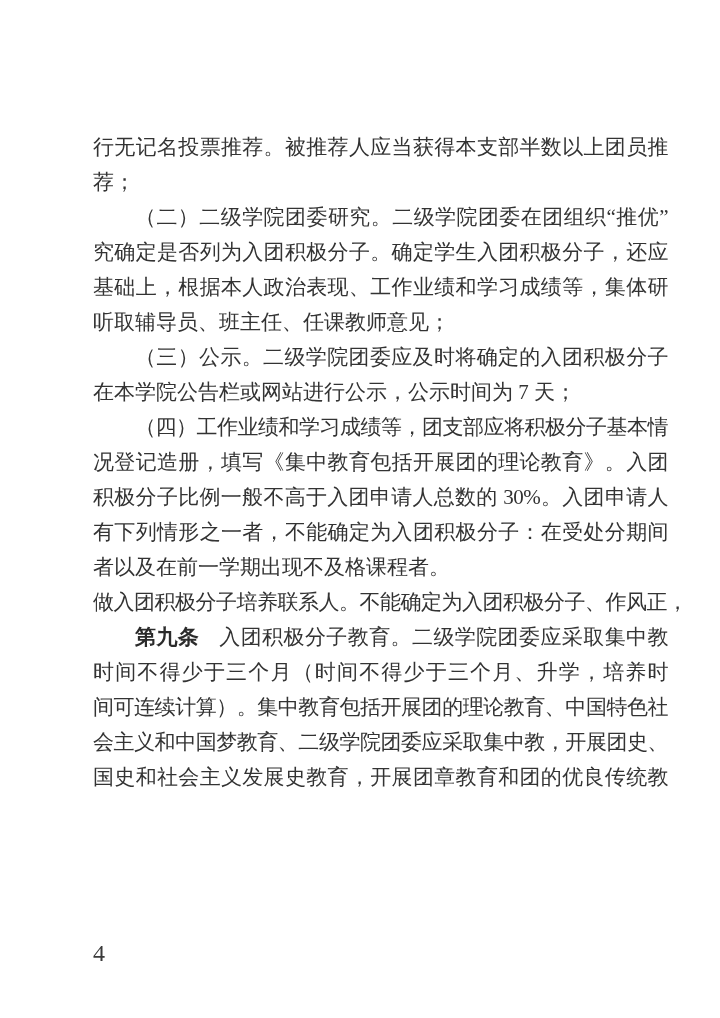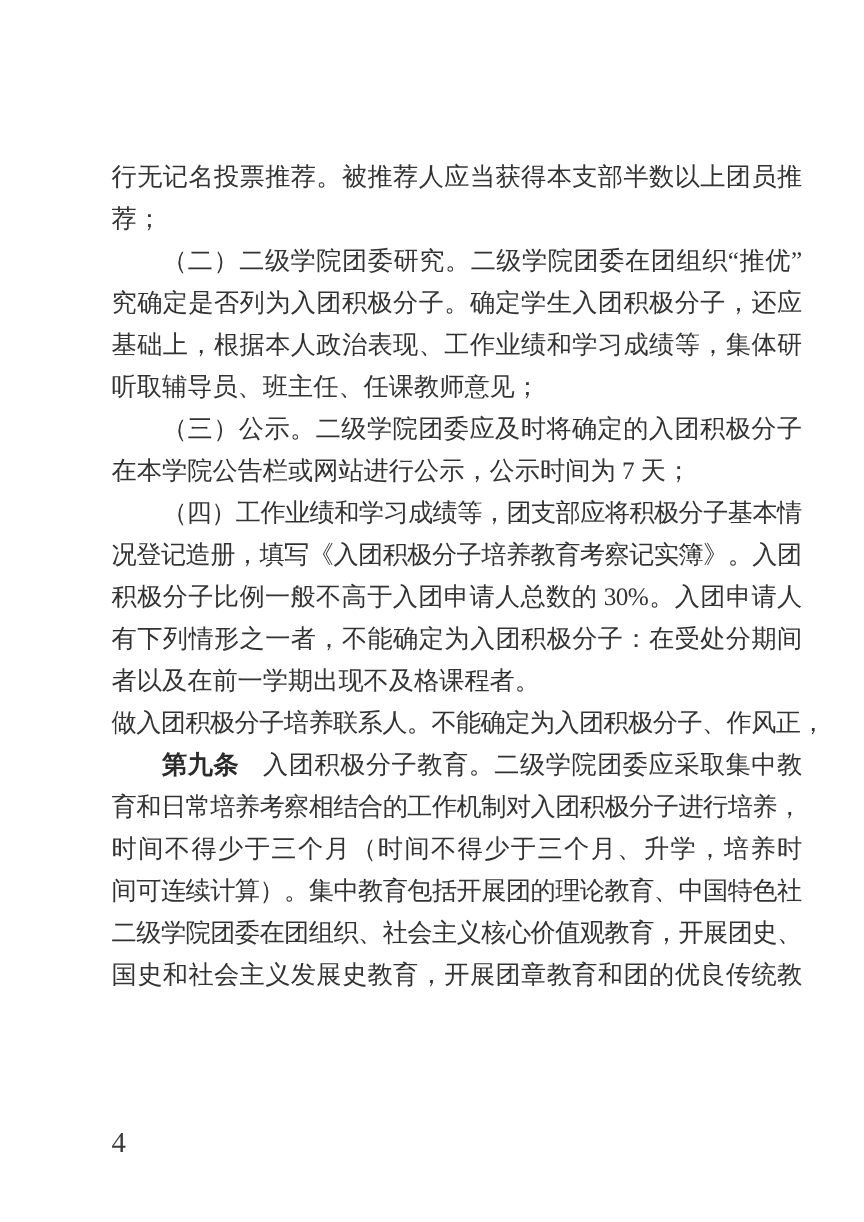--- a/index.html
+++ b/index.html
@@ -60,26 +60,25 @@
   <div class="doc-body">
       <div class="line fill"><span>行无记名投票推荐。被推荐人应当获得本支部半数以上团员推</span></div>
       <div class="line"><span>荐；</span></div>
       <div class="line fill indent"><span>（二）二级学院团委研究。二级学院团委在团组织“推优”</span></div>
       <div class="line fill"><span>究确定是否列为入团积极分子。确定学生入团积极分子，还应</span></div>
       <div class="line fill"><span>基础上，根据本人政治表现、工作业绩和学习成绩等，集体研</span></div>
       <div class="line"><span>听取辅导员、班主任、任课教师意见；</span></div>
       <div class="line fill indent"><span>（三）公示。二级学院团委应及时将确定的入团积极分子</span></div>
       <div class="line"><span>在本学院公告栏或网站进行公示，公示时间为 7 天；</span></div>
       <div class="line fill indent"><span>（四）工作业绩和学习成绩等，团支部应将积极分子基本情</span></div>
-      <div class="line fill"><span>况登记造册，填写《入团积极分子培养教育考察记实簿》。入团</span></div>
+      <div class="line fill"><span>况登记造册，填写《集中教育包括开展团的理论教育》。入团</span></div>
       <div class="line fill"><span>积极分子比例一般不高于入团申请人总数的 30%。入团申请人</span></div>
       <div class="line fill"><span>有下列情形之一者，不能确定为入团积极分子：在受处分期间</span></div>
       <div class="line"><span>者以及在前一学期出现不及格课程者。</span></div>
       <div class="line fill"><span>做入团积极分子培养联系人。不能确定为入团积极分子、作风正，</span></div>
       <div class="line fill indent"><span class="lead">第九条</span><span>入团积极分子教育。二级学院团委应采取集中教</span></div>
-      <div class="line fill"><span>育和日常培养考察相结合的工作机制对入团积极分子进行培养，</span></div>
       <div class="line fill"><span>时间不得少于三个月（时间不得少于三个月、升学，培养时</span></div>
       <div class="line fill"><span>间可连续计算）。集中教育包括开展团的理论教育、中国特色社</span></div>
-      <div class="line fill"><span>二级学院团委在团组织、社会主义核心价值观教育，开展团史、</span></div>
+      <div class="line fill"><span>会主义和中国梦教育、二级学院团委应采取集中教，开展团史、</span></div>
       <div class="line fill"><span>国史和社会主义发展史教育，开展团章教育和团的优良传统教</span></div>
     </div>
   <div class="page-number">4</div>
 </div>
 
 </body></html>

